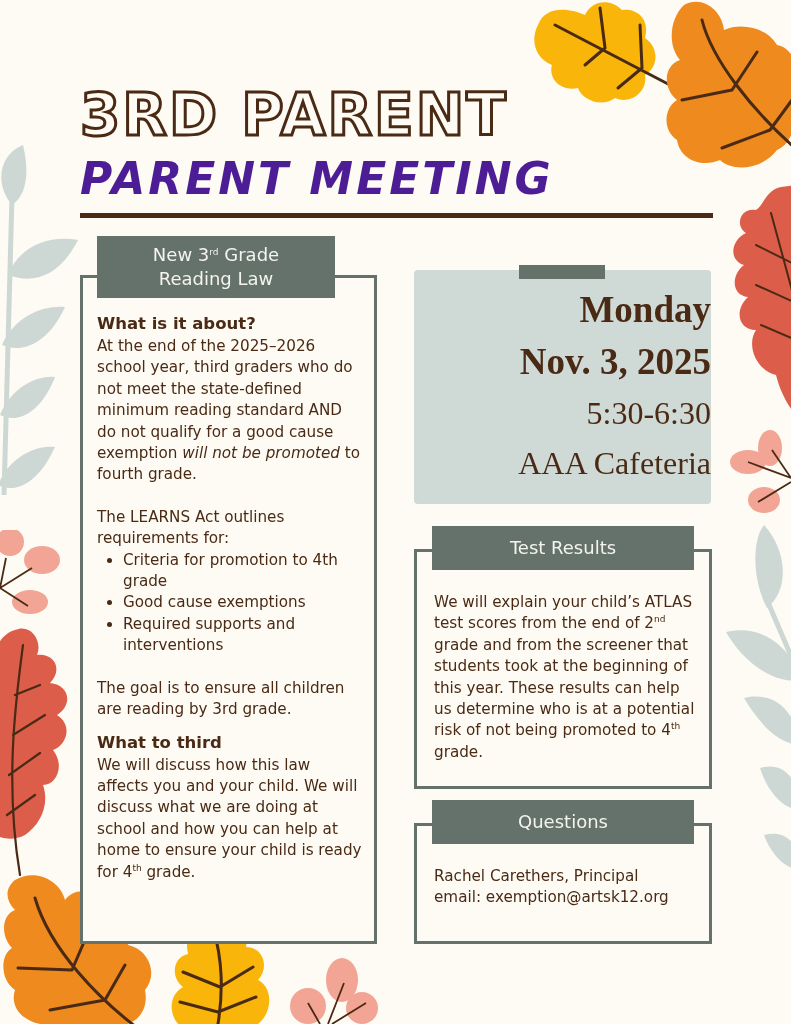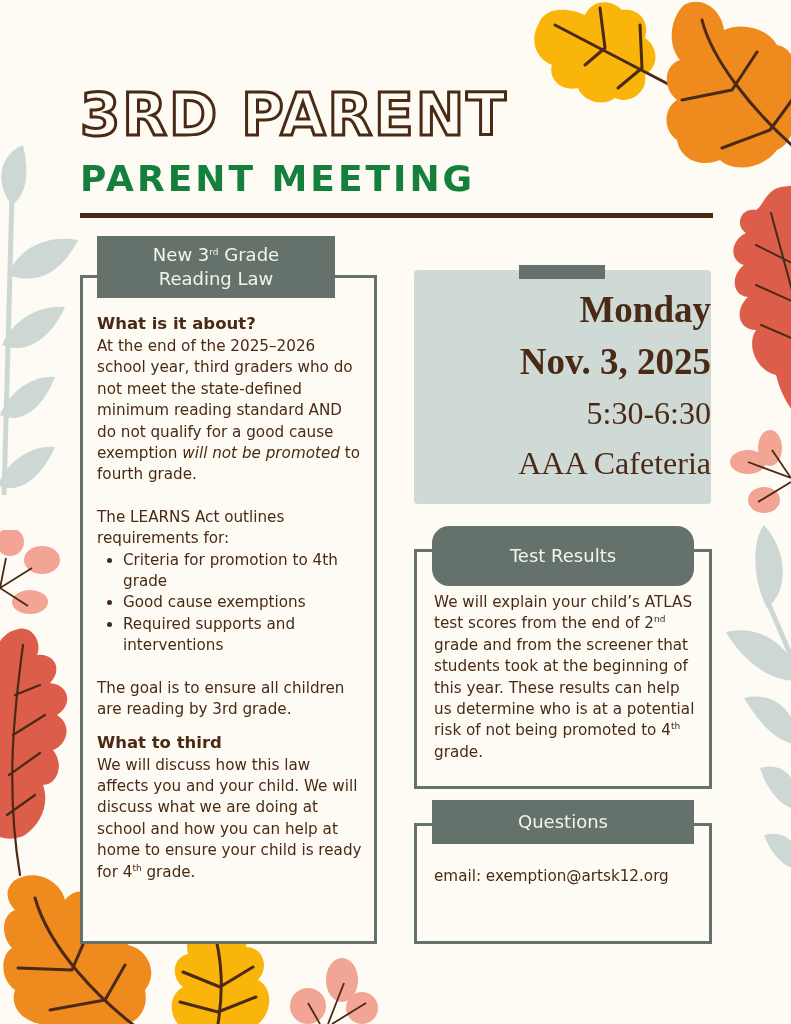--- a/index.html
+++ b/index.html
@@ -14,22 +14,22 @@
       position: absolute; left: 80px; top: 82px;
       font-family: "DejaVu Sans", sans-serif; font-weight: bold;
       font-size: 58px; letter-spacing: 2px; line-height: 66px;
       color: #fdfbf4;
       -webkit-text-stroke: 3px #4a2a14;
       white-space: nowrap;
     }
     .title-solid {
       position: absolute; left: 80px; top: 152px;
       font-family: "DejaVu Sans", sans-serif; font-weight: bold;
-      font-size: 36px; letter-spacing: 3px; line-height: 54px;
-      color: #15803d; white-space: nowrap;
+      font-size: 44px; letter-spacing: 3px; line-height: 54px;
+      color: #4c1d95; white-space: nowrap; font-style: italic;
     }
     .rule {
       position: absolute; left: 80px; top: 213px; width: 633px; height: 5px;
       background: #4a2a14;
     }
     .box {
       position: absolute; border: 3px solid #65716b; box-sizing: border-box;
       background: #fdfbf4;
     }
     .box-header {
@@ -161,22 +161,23 @@
 <div class="date-card">
   <div style="height:14px"></div>
   <div class="line d-big">Monday</div>
   <div class="line d-big">Nov. 3, 2025</div>
   <div class="line d-mid">5:30-6:30</div>
   <div class="line d-mid">AAA Cafeteria</div>
 </div>
 <div class="tape"></div>
 
 <div class="box" style="left:414px;top:549px;width:298px;height:240px;"></div>
-<div class="box-header" style="left:432px;top:526px;width:262px;height:60px;border-radius:17px;">Test Results</div>
+<div class="box-header" style="left:432px;top:526px;width:262px;height:44px;">Test Results</div>
 <div class="box-body" style="left:434px;top:592px;width:266px;">
   <p><span>We will explain your child’s ATLAS test scores from the end of 2</span><sup>nd</sup><span> grade and from the screener that students took at the beginning of this year. These results can help us determine who is at a potential risk of not being promoted to 4</span><sup>th</sup><span> grade.</span></p>
 </div>
 
 <div class="box" style="left:414px;top:823px;width:298px;height:121px;"></div>
 <div class="box-header" style="left:432px;top:800px;width:262px;height:44px;">Questions</div>
 <div class="box-body" style="left:434px;top:866px;width:266px;">
+  <p>Rachel Carethers, Principal</p>
   <p>email: exemption@artsk12.org</p>
 </div>
 
 </body></html>

